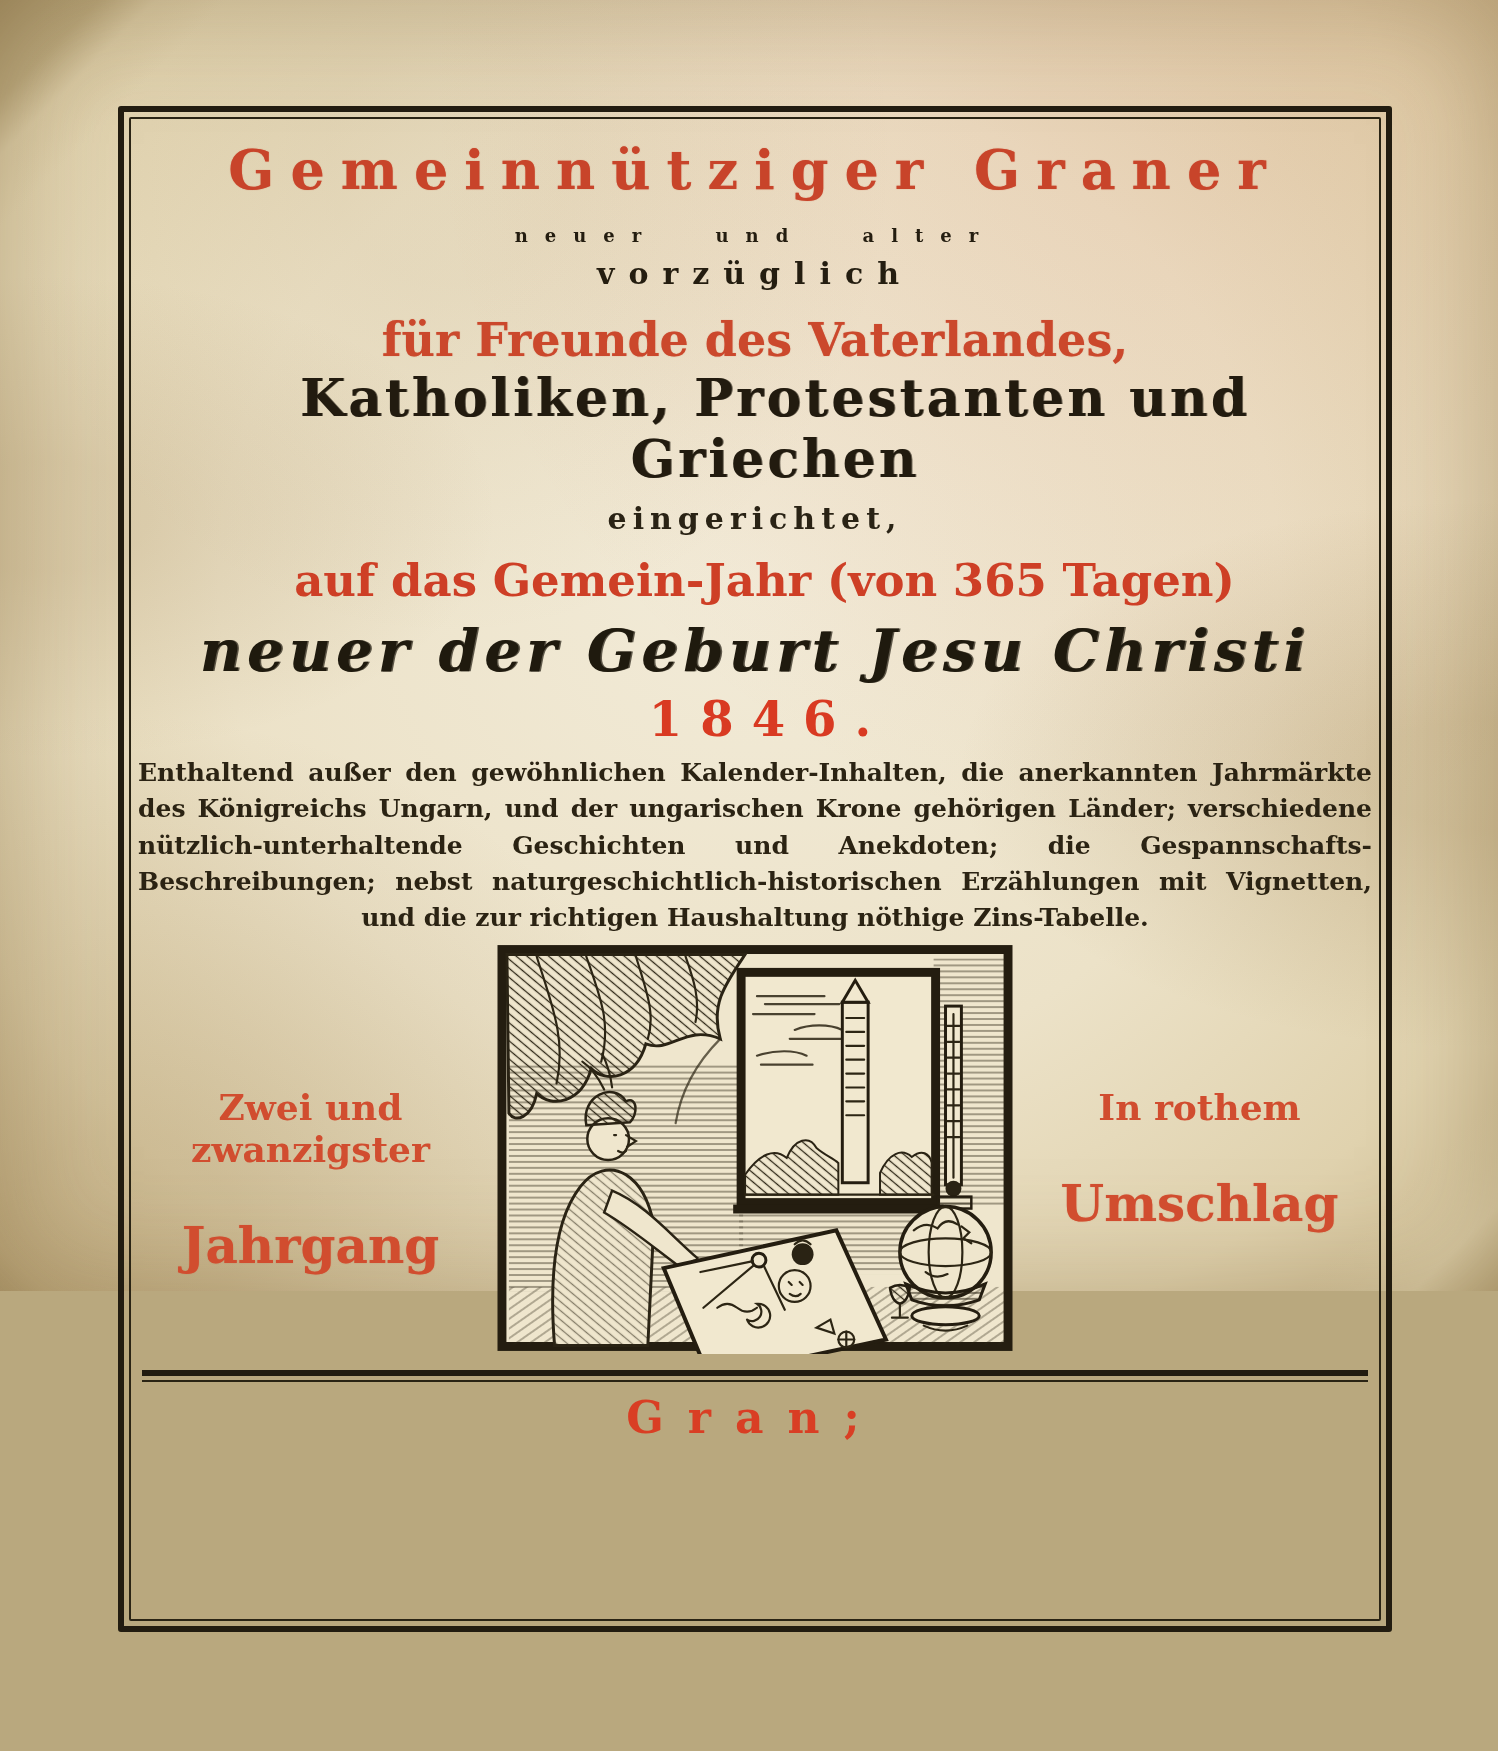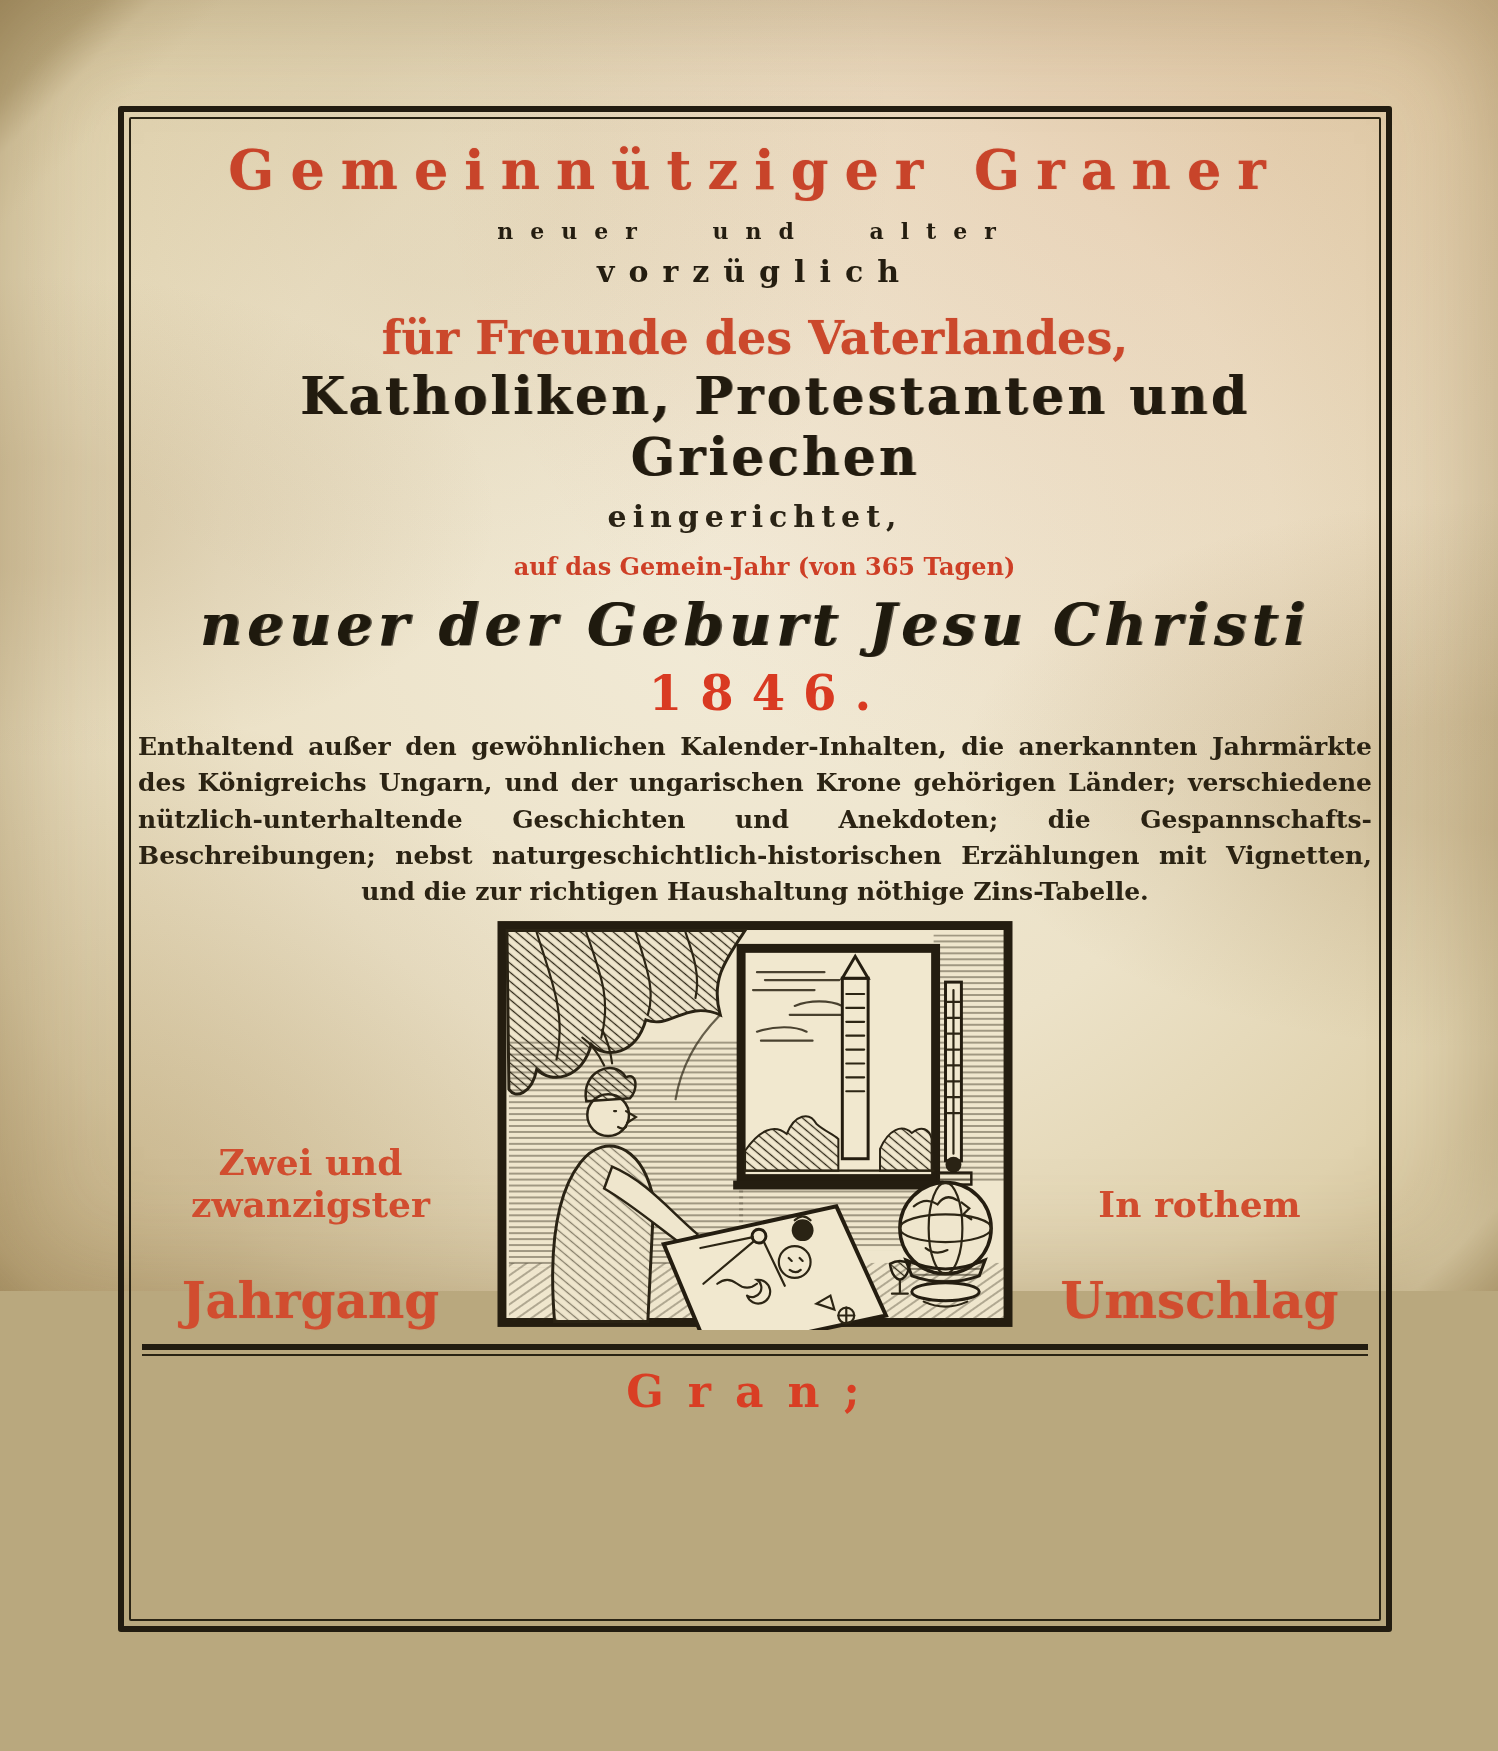--- a/index.html
+++ b/index.html
@@ -31,21 +31,21 @@
     position:absolute; inset:5px; border:2px solid #2a2414; border-radius:2px;
     pointer-events:none;
   }
   .content{position:absolute; inset:0; text-align:center; color:#261f12;}
   .red{color:#c94628;}
   .kicker{
     margin-top:26px; font-size:54px; font-weight:bold; letter-spacing:16px;
     color:#c8442a; text-shadow:0 0 1px rgba(200,70,40,.6);
   }
   .subkicker{
-    margin-top:16px; font-size:22px; font-weight:bold; letter-spacing:17px; word-spacing:34px;
+    margin-top:23px; font-size:18px; font-weight:bold; letter-spacing:17px; word-spacing:34px;
     color:#241d10;
   }
   .main-title{
     margin-top:6px; font-size:150px; line-height:1.25; font-weight:bold;
     color:#cf4a2b; letter-spacing:1px;
     text-shadow:2px 0 0 rgba(207,74,43,.55), 0 0 2px rgba(207,74,43,.5);
     font-family:"DejaVu Serif", serif;
   }
   .vorzueglich{
     margin-top:10px; font-size:30px; font-weight:bold; letter-spacing:14px; color:#241d10;
@@ -56,35 +56,35 @@
   }
   .konfessionen{
     font-size:52px; font-weight:bold; letter-spacing:3px; color:#221b0f;
     text-shadow:1px 0 0 rgba(34,27,15,.6);
     padding-left:40px;
   }
   .eingerichtet{
     margin-top:12px; font-size:30px; font-weight:bold; letter-spacing:6px; color:#2a2315;
   }
   .gemeinjahr{
-    margin-top:18px; font-size:24px; font-weight:bold; color:#ce3f26;padding-left:19px;
+    margin-top:18px; font-size:45px; font-weight:bold; color:#ce3f26;padding-left:19px;
   }
   .geburt{
     margin-top:10px; font-size:58px; font-weight:bold; font-style:italic; letter-spacing:5px;
     color:#1f1a0e; text-shadow:1.5px 0 0 rgba(31,26,14,.7);
   }
   .year{
     margin-top:6px; font-size:48px; font-weight:bold; letter-spacing:18px; color:#d93a22;padding-left:28px;
   }
   .description{
     margin:8px 14px 0 14px; font-size:25px; line-height:1.45; font-weight:bold;
     color:#2b2313; text-align:justify; text-align-last:center;
   }
   .pict-row{
-    margin-top:8px; display:flex; align-items:flex-end; height:412px;
+    margin-top:8px; display:flex; align-items:flex-start; height:412px;
   }
   .caption{
     flex:1; display:flex; flex-direction:column; align-items:center;
     padding-top:142px; gap:46px;
   }
   .caption .l1{font-size:36px; font-weight:bold; color:#d14d2f;}
   .caption .l2{font-size:50px; font-weight:bold; color:#d14d2f; text-shadow:0 0 1px rgba(209,77,47,.6);}
   .woodcut{width:516px; height:410px; flex:0 0 516px;}
   .rule{
     margin:14px 18px 0 18px; height:4px;

